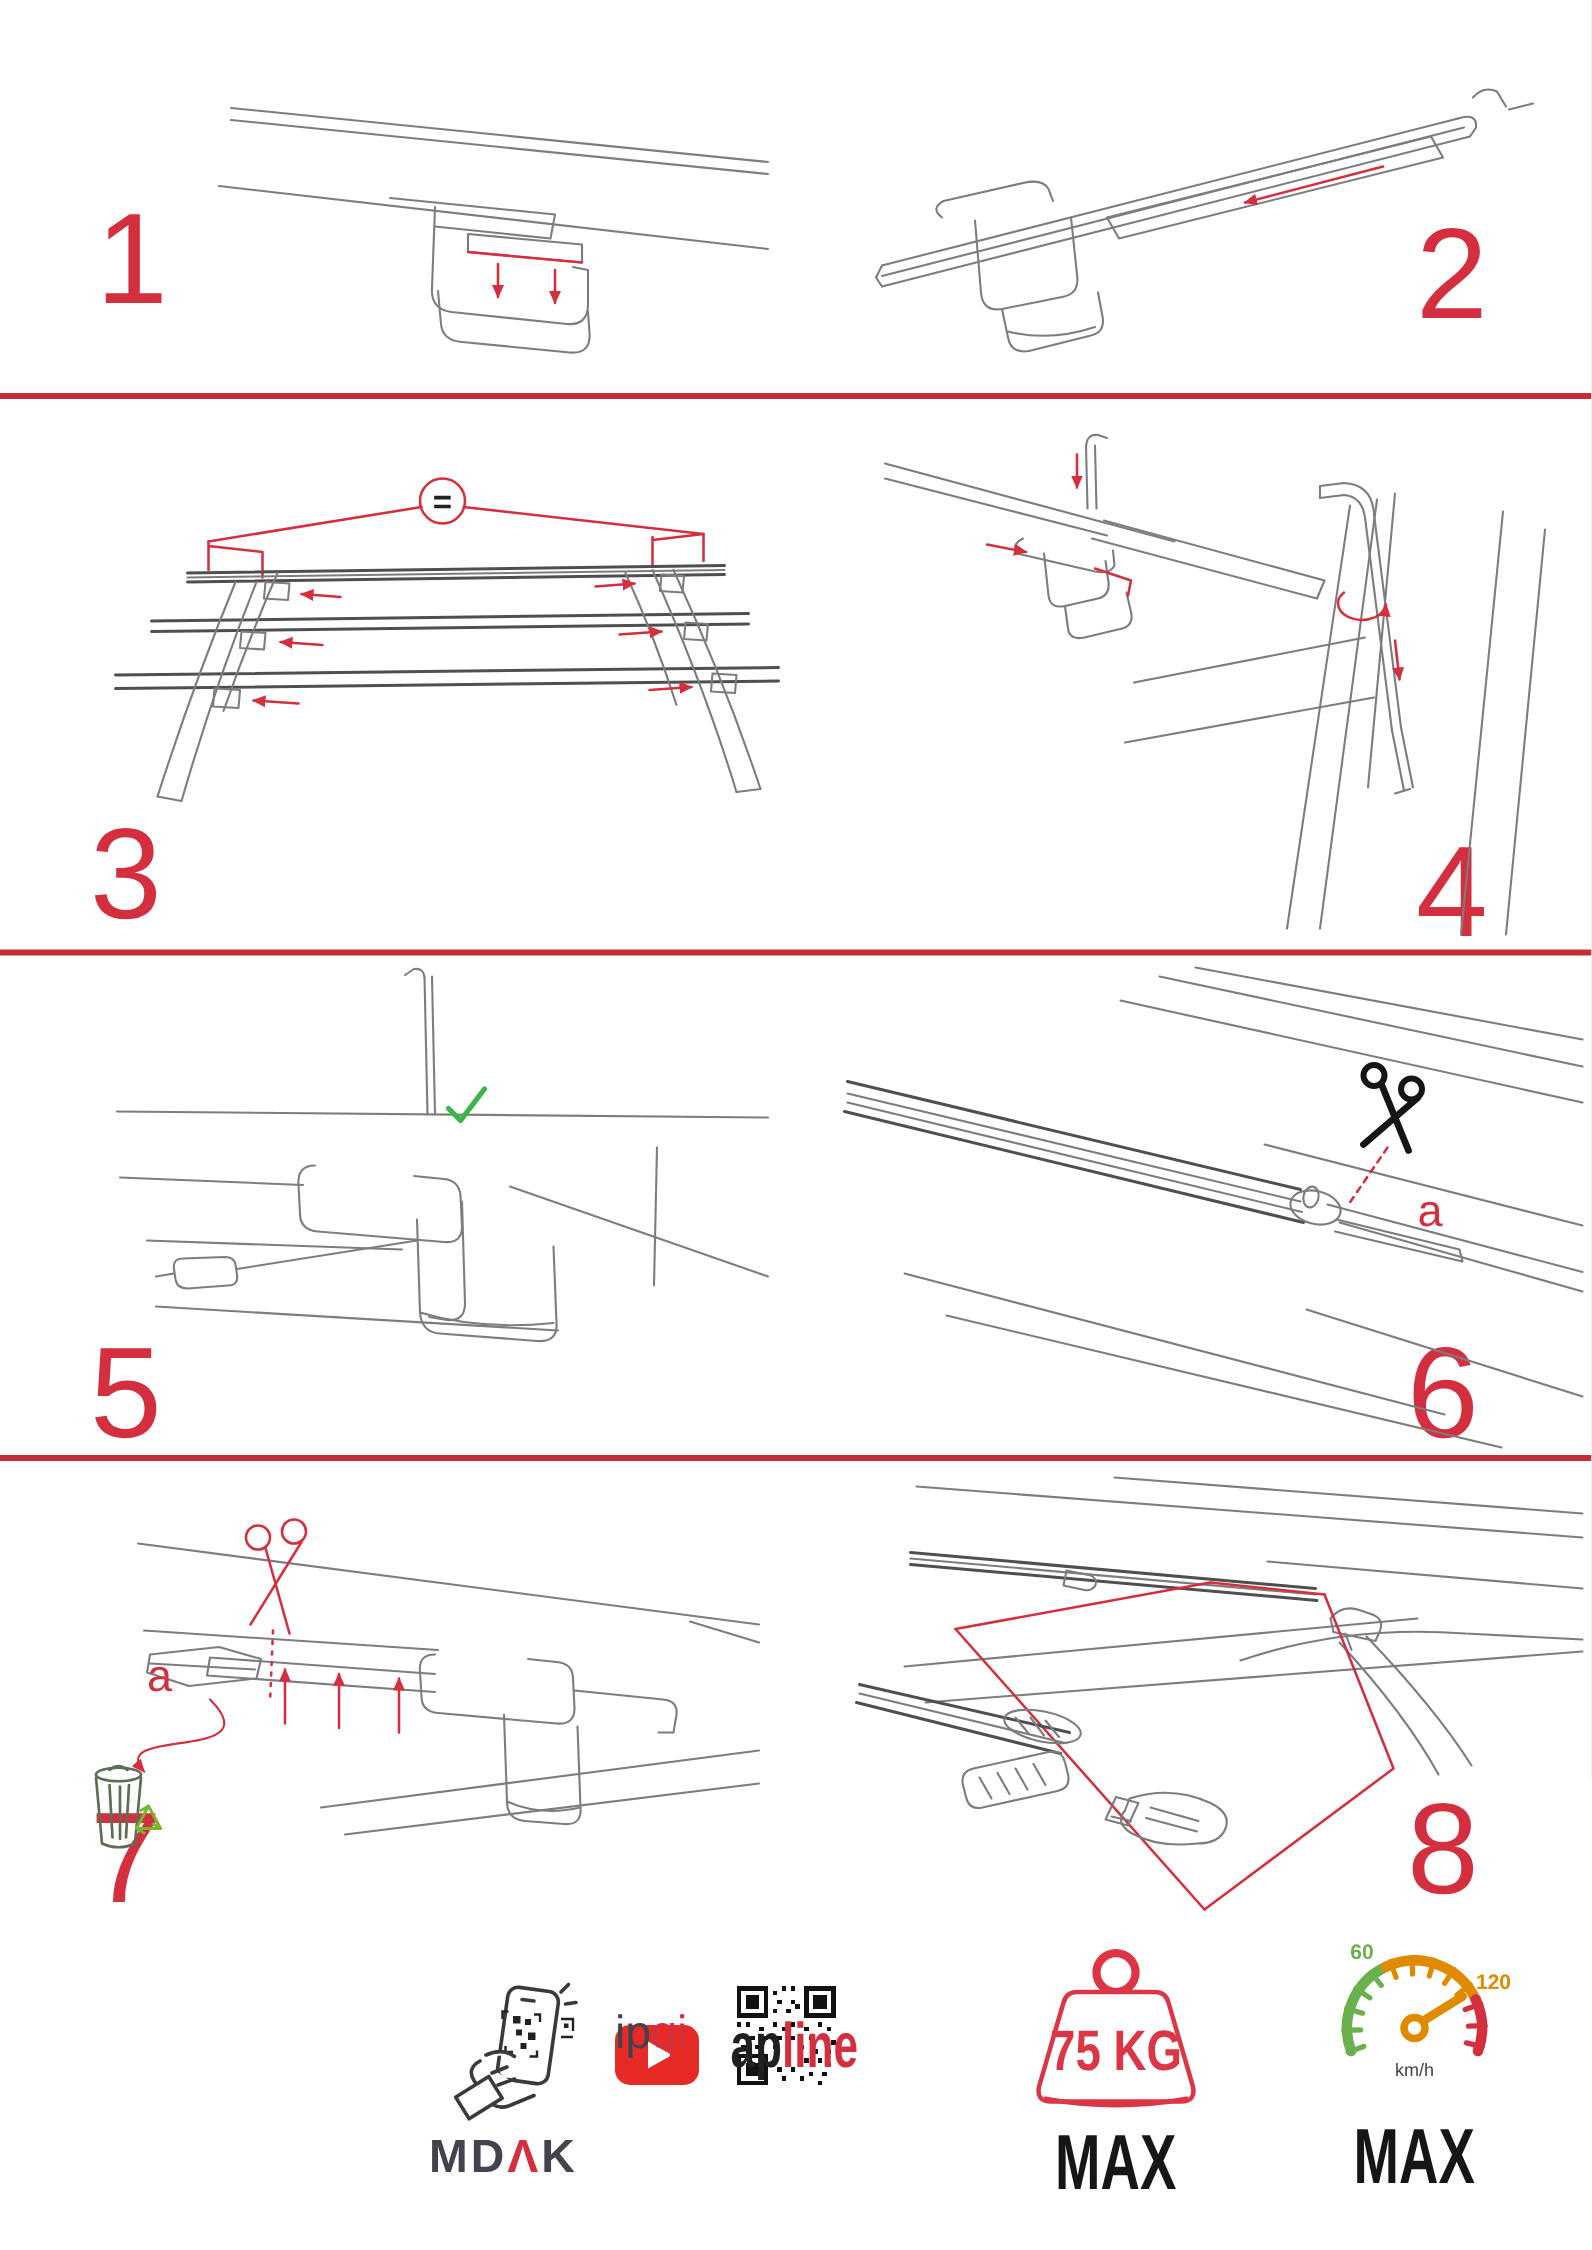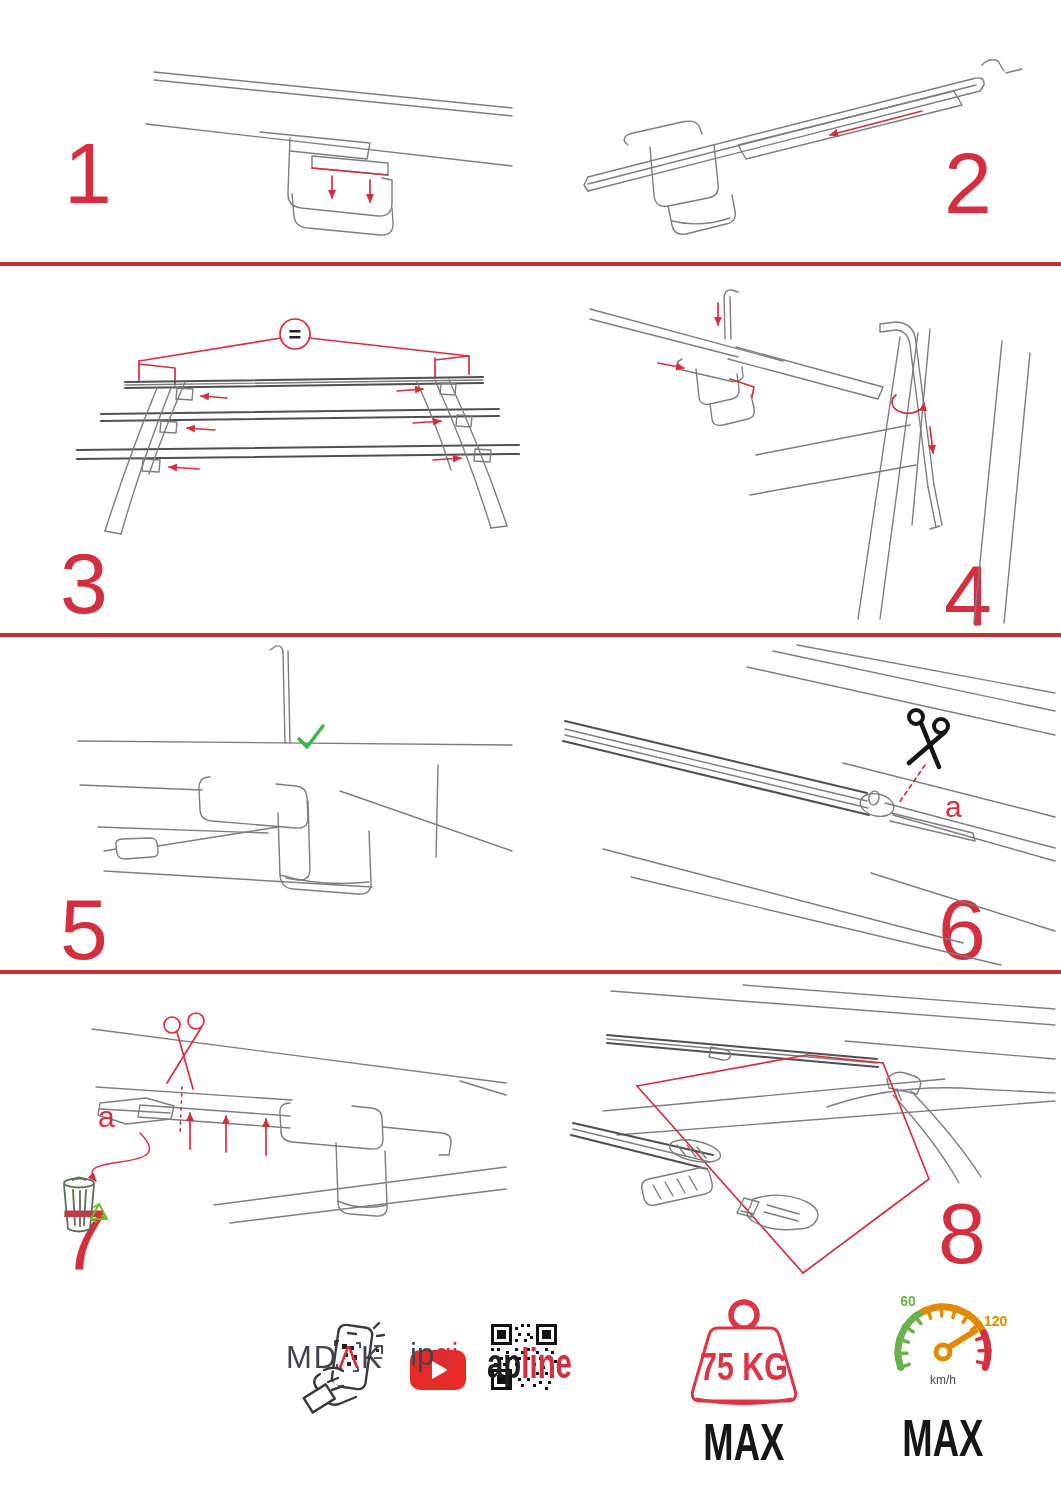--- a/index.html
+++ b/index.html
@@ -249,21 +249,21 @@
     <rect x="39" y="42" width="4" height="4" fill="#222"></rect>
     <path class="ph2" d="M31,21 h-4 v5 M48,23 h4 v5 M29,44 v4 h5 M50,47 v4 h-5"></path>
     <path class="ph" d="M66,8 l5,-5 M69,16 l7,-1"></path>
     <path class="ph2" d="M66,26 h8 v8 M66,38 h8"></path>
     <rect x="68" y="29" width="3" height="3" fill="#222"></rect>
     <path class="ph" d="M12,54 q-9,5 -4,13 l7,11 q7,9 16,6 l17,-7"></path>
     <path class="ph" d="M16,50 q11,-5 19,1"></path>
     <path class="ph" d="M20,62 l10,-4 M24,70 l11,-4"></path>
     <rect x="-2" y="70" width="26" height="17" transform="rotate(-32 11 78)" class="ph"></rect>
   </svg>
-  <div class="abs logo-word" style="left:286px; top:1340px; font-weight:normal; letter-spacing:2px;text-align:center;">
+  <div class="abs logo-word" style="left:286px; top:1420px; font-weight:bold; letter-spacing:2px;text-align:center;">
     <span>MD</span><span class="brand-red">Λ</span><span>K</span>
   </div>
 
   <svg class="abs" style="left:410px; top:1350px;" width="56" height="40" viewBox="0 0 56 40">
     <rect width="56" height="40" rx="10" fill="#e62b26"></rect>
     <path d="M22,11 L38,20 L22,29 Z" fill="#fff"></path>
   </svg>
   <div class="abs logo-word" style="left:410px; top:1337px;">
     <span>ip</span><span class="brand-red">qi</span>
   </div>

